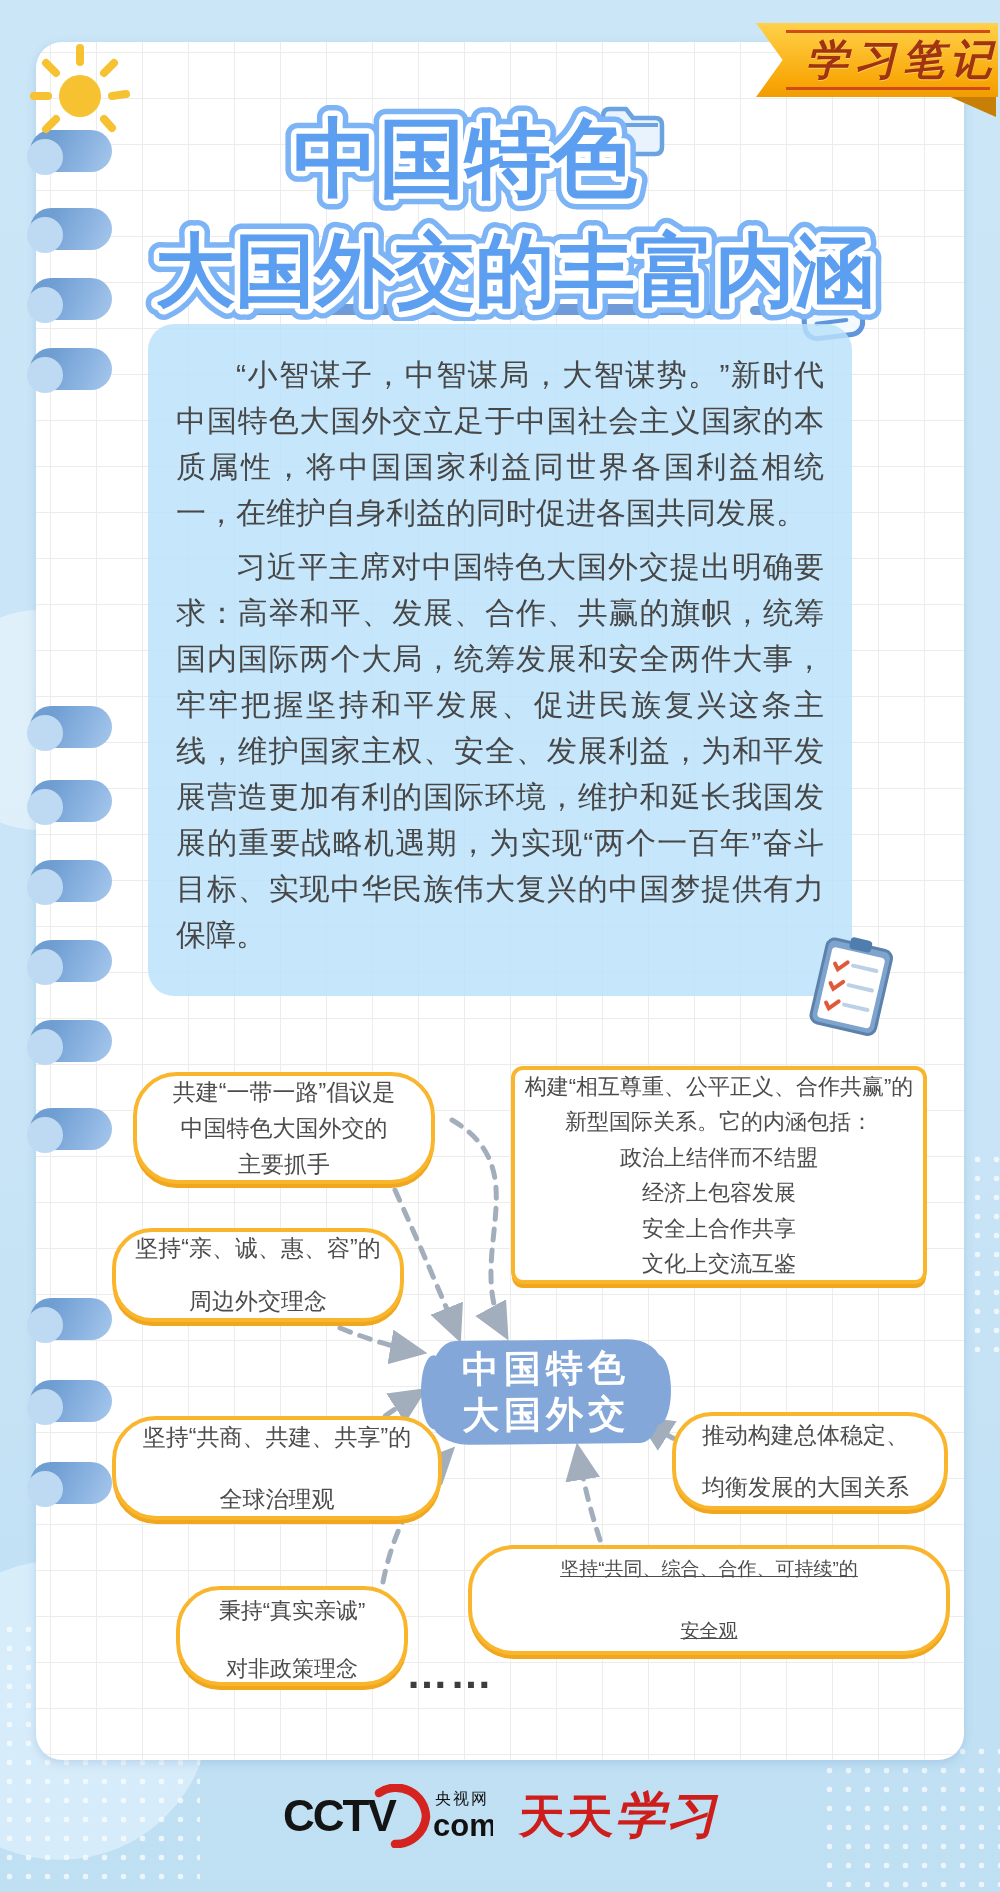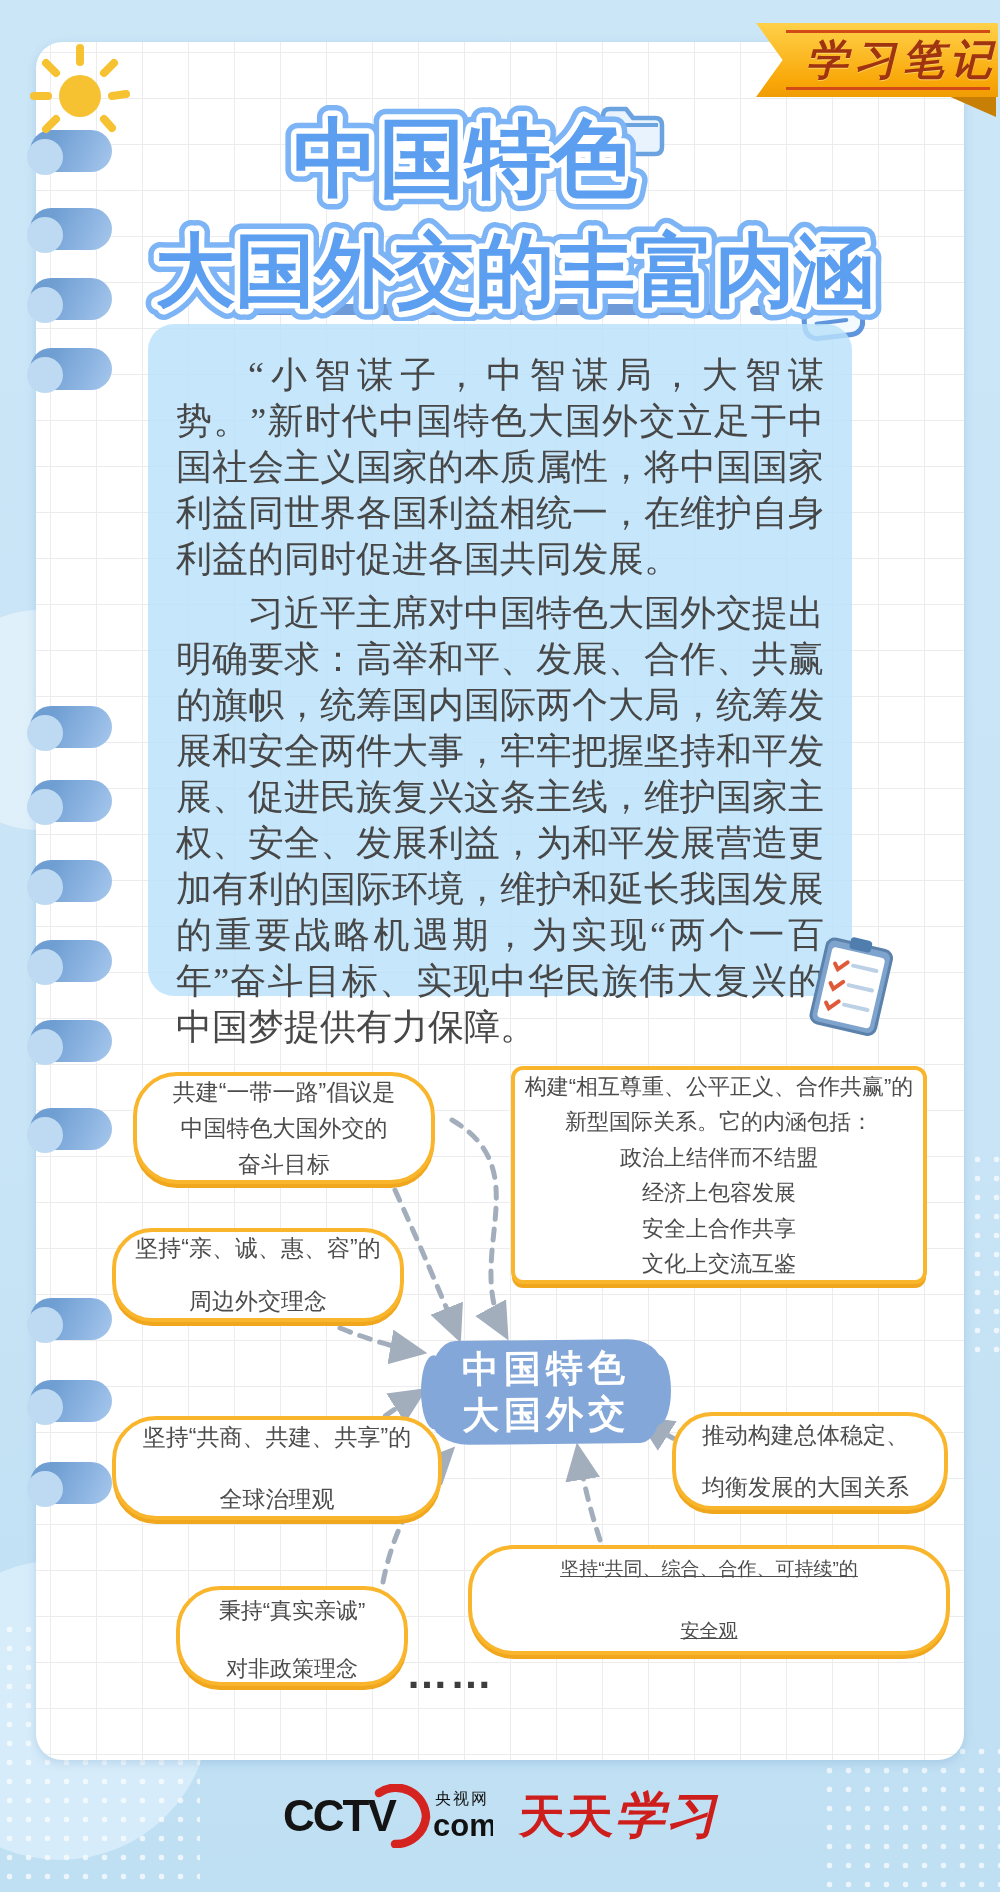--- a/index.html
+++ b/index.html
@@ -39,21 +39,21 @@
   .title-svg text{font-family:"Liberation Sans",sans-serif;font-weight:bold;}
   
   .folder{position:absolute;left:596px;top:100px;width:70px;height:58px;}
   
   .divider{position:absolute;left:252px;top:304px;width:486px;height:11px;border-radius:6px;background:#6f9cd9;}
   .divider-dash{position:absolute;left:750px;top:306px;width:28px;height:9px;border-radius:5px;background:#6f9cd9;}
   .clip-outline{position:absolute;left:796px;top:284px;width:84px;height:64px;}
   
   .intro-box{position:absolute;left:148px;top:324px;width:704px;height:672px;border-radius:26px;
         background:rgba(185,226,250,.82);padding:28px 28px 0 28px;box-sizing:border-box;z-index:2;}
-  .intro-box p{margin:0 0 8px 0;font-size:36px;line-height:46px;color:#474747;text-indent:2em;text-align:justify;font-family:Liberation Serif, serif;}
+  .intro-box p{margin:0 0 8px 0;font-size:30px;line-height:46px;color:#474747;text-indent:2em;text-align:justify;}
   .clipboard{position:absolute;left:804px;top:934px;width:96px;height:108px;z-index:3;}
   
   .bubble{position:absolute;background:#ffffff;border:4px solid #f9b52b;box-sizing:border-box;
         box-shadow:0 5px 0 -1px #f0a71d;color:#4c4c4c;text-align:center;z-index:3;
         display:flex;flex-direction:column;justify-content:space-between;}
   .bubble div{white-space:nowrap;}
   .node-a{left:133px;top:1072px;width:302px;height:112px;border-radius:44px;font-size:23px;line-height:32px;}
   .node-b{left:511px;top:1066px;width:416px;height:218px;border-radius:12px;font-size:22px;line-height:33px;}
   .node-c{left:112px;top:1228px;width:292px;height:94px;border-radius:40px;font-size:23px;line-height:33px;}
   .node-d{left:112px;top:1416px;width:330px;height:104px;border-radius:44px;font-size:23px;line-height:34px;}
@@ -180,21 +180,21 @@
       <path d="M 368 1428 Q 396 1408 421 1392" marker-end="url(#ah)"></path>
       <path d="M 692 1448 Q 664 1434 642 1420" marker-end="url(#ah)"></path>
       <path d="M 383 1582 Q 398 1506 450 1452" marker-end="url(#ah)"></path>
       <path d="M 600 1540 Q 585 1494 578 1450" marker-end="url(#ah)"></path>
     </g>
   </svg>
 
   <div class="bubble node-a">
     <div>共建“一带一路”倡议是</div>
     <div>中国特色大国外交的</div>
-    <div>奋斗目标</div>
+    <div>主要抓手</div>
   </div>
 
   <div class="bubble node-b">
     <div>构建“相互尊重、公平正义、合作共赢”的</div>
     <div>新型国际关系。它的内涵包括：</div>
     <div>政治上结伴而不结盟</div>
     <div>经济上包容发展</div>
     <div>安全上合作共享</div>
     <div>文化上交流互鉴</div>
   </div>

